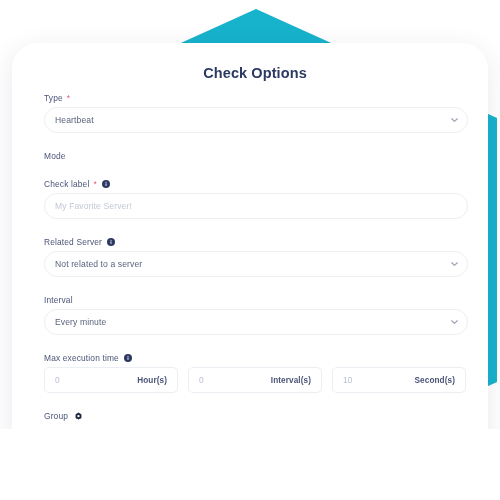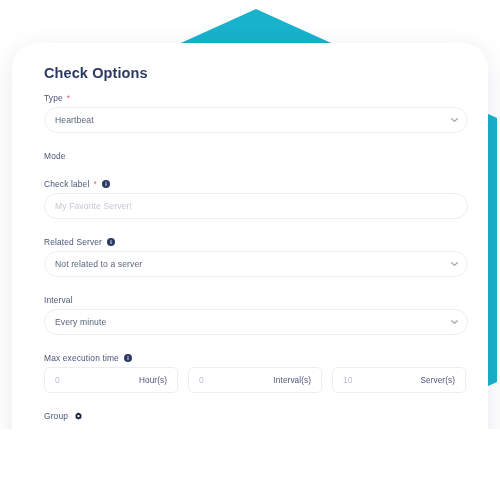--- a/index.html
+++ b/index.html
@@ -13,20 +13,21 @@
     font-family: "Liberation Sans", sans-serif;
     overflow: hidden;
     position: relative;
   }
   #stage {
     position: absolute;
     inset: 0;
     width: 500px;
     height: 429px;
     overflow: hidden;
+    text-align: center;
   }
   
   .deco-shape {
     position: absolute;
     left: 0;
     top: 0;
     width: 500px;
     height: 500px;
     z-index: 0;
     pointer-events: none;
@@ -136,21 +137,21 @@
     padding: 0 10px;
     box-sizing: border-box;
   }
   .time-box .tval {
     font-size: 8.4px;
     color: #b9bfd0;
   }
   .time-box .tunit {
     font-size: 8.2px;
     color: #4a5578;
-    font-weight: normal;
+    font-weight: bold;
     letter-spacing: 0.1px;
   }
 </style>
 </head>
 <body>
 
 <div id="stage">
 
   <svg class="deco-shape" viewBox="0 0 500 500" xmlns="http://www.w3.org/2000/svg">
     <polygon points="256,9 497,118 497,382 256,491 15,382 15,118" fill="#17b2cc"></polygon>
@@ -250,21 +251,21 @@
           <div class="time-box">
             <span class="tval">0</span>
             <span class="tunit">Hour(s)</span>
           </div>
           <div class="time-box">
             <span class="tval">0</span>
             <span class="tunit">Interval(s)</span>
           </div>
           <div class="time-box">
             <span class="tval">10</span>
-            <span class="tunit">Server(s)</span>
+            <span class="tunit">Second(s)</span>
           </div>
         </div>
       </div>
 
       <div class="field">
         <div class="field-label">
           <span>Group</span>
           <span class="gear-icon">
             <svg viewBox="0 0 16 16" xmlns="http://www.w3.org/2000/svg">
               <path fill="#1d2840" d="M8 0.6l1.05 1.72 1.95-.58.38 2.0 1.99.3-.75 1.88L14.2 7.3 12.62 8.6l.95 1.79-1.93.53-.18 2.02-1.9-.72L8 13.9l-1.56-1.68-1.9.72-.18-2.02-1.93-.53.95-1.79L1.8 7.3l1.58-1.38-.75-1.88 1.99-.3.38-2.0 1.95.58z"></path>

